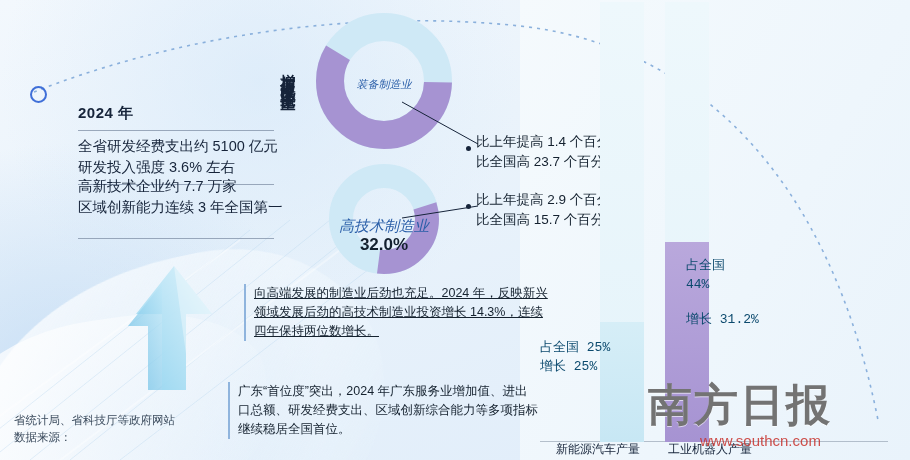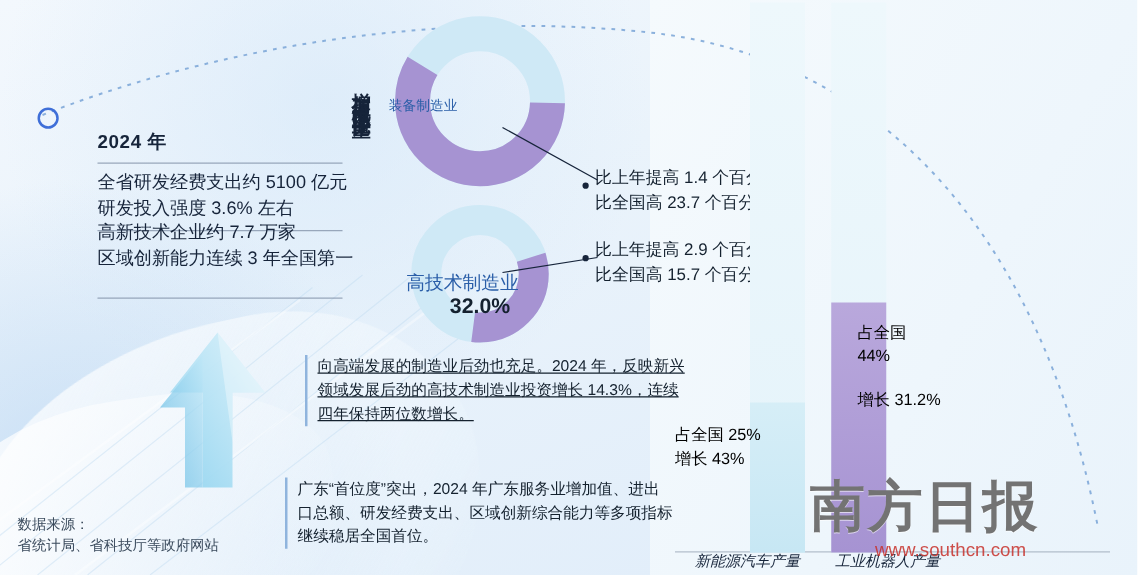--- a/index.html
+++ b/index.html
@@ -64,21 +64,21 @@
     font-size:15px;font-weight:bold;letter-spacing:2px;line-height:20px;
     writing-mode:vertical-rl;text-orientation:upright;color:#16243a;
   }
 
   
   .donut{position:absolute;}
   .donut .label-pct{
     position:absolute;left:0;right:0;text-align:center;font-weight:bold;color:#14212f;
   }
   .donut .label-sub{
-    position:absolute;left:0;right:0;color:#2a5ea8;
+    position:absolute;left:0;right:0;text-align:center;color:#2a5ea8;font-style:italic;
   }
   #donut1{left:311px;top:8px;width:146px;height:146px;}
   #donut1 .label-pct{top:44px;font-size:20px;}
   #donut1 .label-sub{top:69px;font-size:11px;}
   #donut2{left:325px;top:160px;width:118px;height:118px;}
   #donut2 .label-pct{top:36px;font-size:17px;margin-top:39px;}
   #donut2 .label-sub{top:57px;font-size:15px;}
 
   
   .callout{position:absolute;font-size:13.5px;line-height:20px;color:#14212f;white-space:nowrap;}
@@ -108,24 +108,24 @@
   
   .bar-wrap{position:absolute;}
   .bar-col{position:absolute;bottom:0;width:44px;}
   .bar-seg-light{background:linear-gradient(180deg,#d6eef7,#c7e7f4);}
   .bar-seg-purple{background:linear-gradient(180deg,#b9a8dc,#a693d2);}
   .bar-seg-pale{background:linear-gradient(180deg,#eef8fc,#e4f3fa);}
   .bar-axis{
     position:absolute;left:540px;bottom:18px;width:348px;height:1px;background:#9aa7b6;opacity:.7;
   }
   .bar-label{
-    position:absolute;bottom:2px;font-size:12px;color:#16243a;white-space:nowrap;font-style:italic;
+    position:absolute;bottom:2px;font-size:12px;color:#16243a;white-space:nowrap;
   }
   .bar-note{
-    position:absolute;font-size:13px;line-height:19px;color:#000000;white-space:nowrap;
+    position:absolute;font-size:13px;line-height:19px;color:#0c4a6e;white-space:nowrap;font-family:Liberation Mono, monospace;
   }
 
   
   .wm{
     position:absolute;left:648px;top:376px;font-size:44px;font-weight:bold;
     font-family:"Liberation Serif","DejaVu Serif",serif;
     color:#737373;letter-spacing:2px;
     text-shadow:0 1px 0 rgba(255,255,255,.6);
   }
   .wm-url{
@@ -229,40 +229,40 @@
     </defs>
     <polygon points="44,128 44,52 18,52 56,4 94,52 68,52 68,128" fill="url(#ag1)" opacity="0.95"></polygon>
     <polygon points="30,128 30,64 10,64 44,22 44,128" fill="url(#ag2)" opacity="0.75"></polygon>
     <polygon points="56,4 94,52 68,52 68,92" fill="#ffffff" opacity="0.35"></polygon>
   </svg>
 
   <div class="note" id="note1">向高端发展的制造业后劲也充足。2024 年，反映新兴领域发展后劲的高技术制造业投资增长 14.3%，连续四年保持两位数增长。</div>
   <div class="note" id="note2">广东“首位度”突出，2024 年广东服务业增加值、进出口总额、研发经费支出、区域创新综合能力等多项指标继续稳居全国首位。</div>
 
   <div class="source">
+    <div>省统计局、省科技厅等政府网站</div>
     <div>数据来源：</div>
-    <div>省统计局、省科技厅等政府网站</div>
   </div>
 
   <div class="bar-axis"></div>
 
   <div class="bar-wrap" style="left:600px;bottom:18px;width:44px;height:440px;">
     <div class="bar-col bar-seg-light" style="height:120px;"></div>
     <div class="bar-col bar-seg-pale" style="height:440px;"></div>
     <div class="bar-col bar-seg-light" style="height:120px;"></div>
   </div>
 
   <div class="bar-wrap" style="left:665px;bottom:18px;width:44px;height:440px;">
     <div class="bar-col bar-seg-pale" style="height:440px;"></div>
     <div class="bar-col bar-seg-purple" style="height:200px;"></div>
   </div>
 
   <div class="bar-note" style="left:540px;top:338px;">
     <div>占全国 25%</div>
-    <div>增长 43%</div>
+    <div>增长 25%</div>
   </div>
 
   <div class="bar-note" style="left:686px;top:256px;">
     <div>占全国</div>
     <div>44%</div>
     <div style="margin-top:16px;">增长 31.2%</div>
   </div>
 
   <div class="bar-label" style="left:556px;">新能源汽车产量</div>
   <div class="bar-label" style="left:668px;">工业机器人产量</div>

